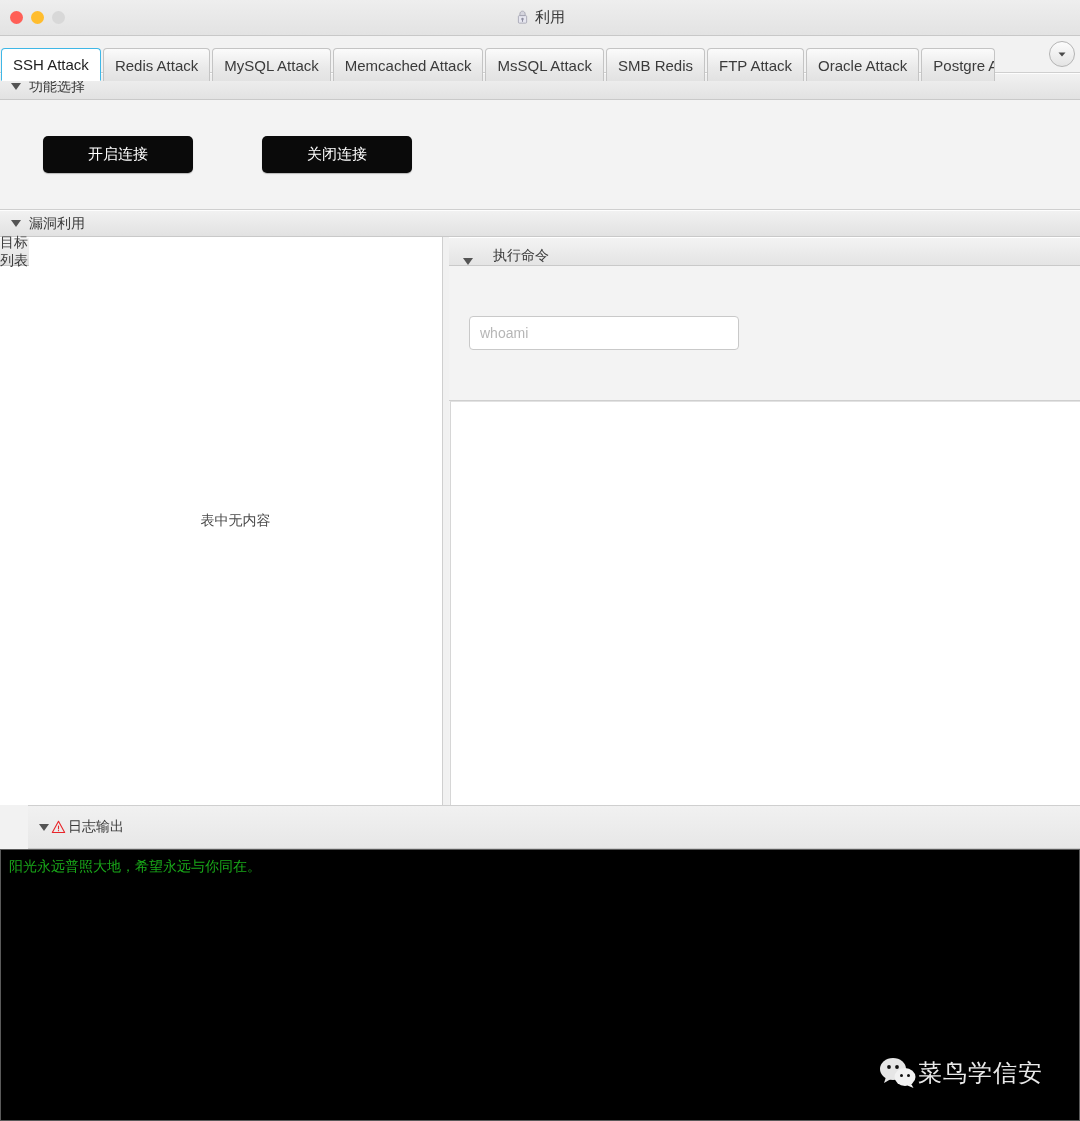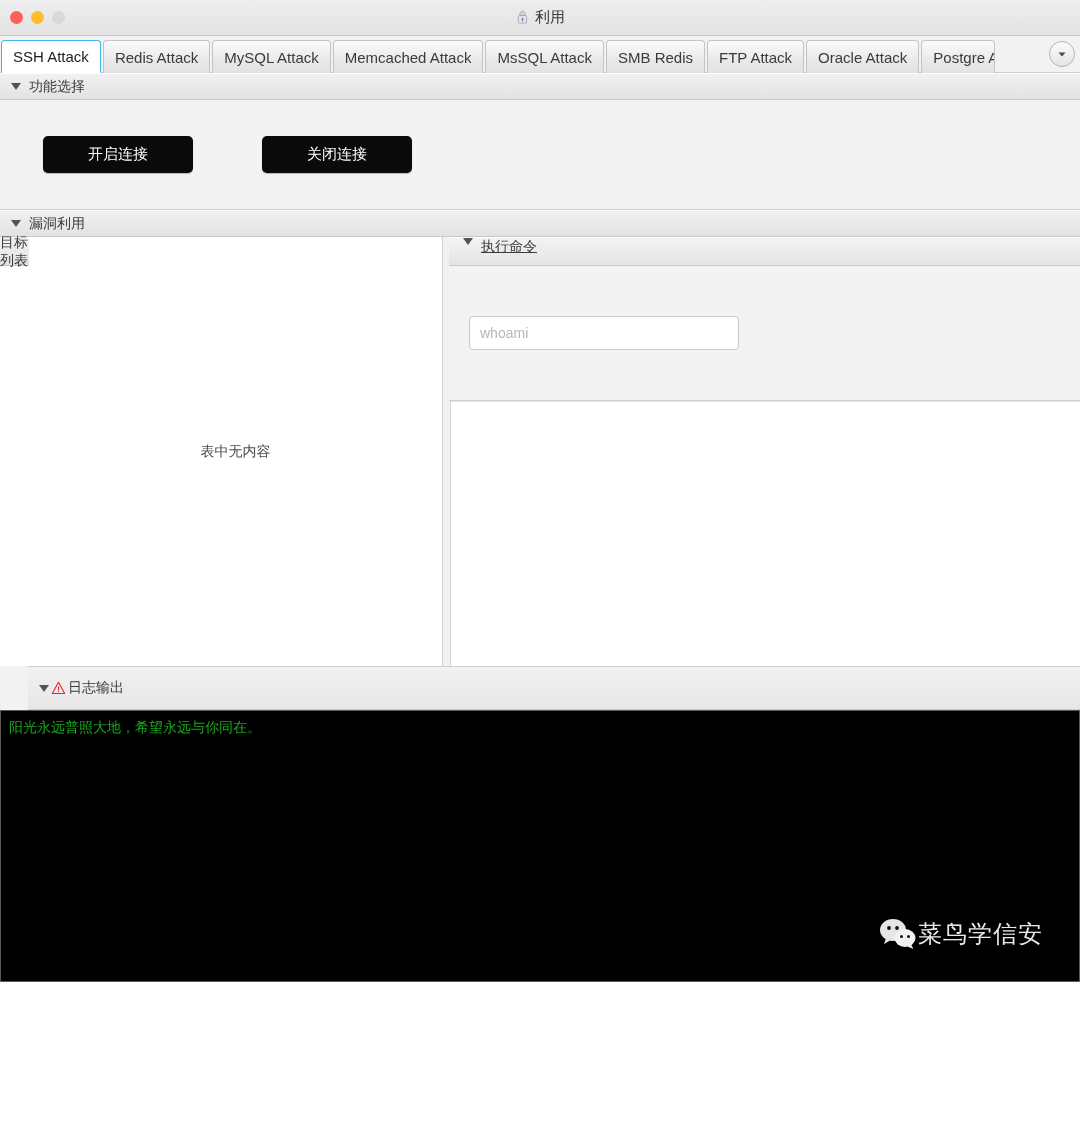--- a/index.html
+++ b/index.html
@@ -9,21 +9,21 @@
   }
   body {
     width: 1080px;
     height: 1121px;
     font-family: "Liberation Sans", "DejaVu Sans", sans-serif;
     overflow: hidden;
     -webkit-font-smoothing: antialiased;
   }
   .window {
     width: 1080px;
-    height: 982px;
+    height: 1121px;
     position: relative;
     display: flex;
     flex-direction: column;
     background: #f2f2f2;
   }
 
   
   .titlebar {
     height: 35px;
     flex: 0 0 35px;
@@ -84,21 +84,21 @@
     justify-content: center;
     font-size: 15px;
     color: #3b3b3b;
     background: linear-gradient(to bottom, #fbfbfb 0%, #e9e9e9 60%, #e2e2e2 100%);
     border: 1px solid #c4c4c4;
     border-bottom: none;
     border-radius: 4px 4px 0 0;
     white-space: nowrap;
     cursor: default;
     position: relative;
-    top: 1px;
+    top: 9px;
   }
   .tab.active {
     background: #ffffff;
     border: 1px solid #3fb7e6;
     border-bottom: 1px solid #ffffff;
     color: #1d1d1d;
     z-index: 3;
   }
   .tab.clipped {
     overflow: hidden;
@@ -219,30 +219,29 @@
     flex: 1 1 auto;
     display: flex;
     flex-direction: column;
     min-width: 0;
     background: #f3f3f3;
   }
   .cmd-header {
     height: 29px;
     flex: 0 0 29px;
     display: flex;
-    align-items: flex-start;
-    gap: 8px;
+    align-items: flex-end;
+    gap: 20px;
     padding-left: 14px;
     box-sizing: border-box;
     background: linear-gradient(to bottom, #f3f3f3 0%, #e4e4e4 100%);
     border-bottom: 1px solid #c9c9c9;
     border-top: 1px solid #ffffff;
     font-size: 14px;
     color: #3a3a3a;
-    text-decoration: underline;
   }
   .cmd-body {
     flex: 0 0 135px;
     background: #f3f3f3;
     display: flex;
     align-items: center;
     padding-left: 20px;
     box-sizing: border-box;
     border-bottom: 1px solid #cfcfcf;
   }

